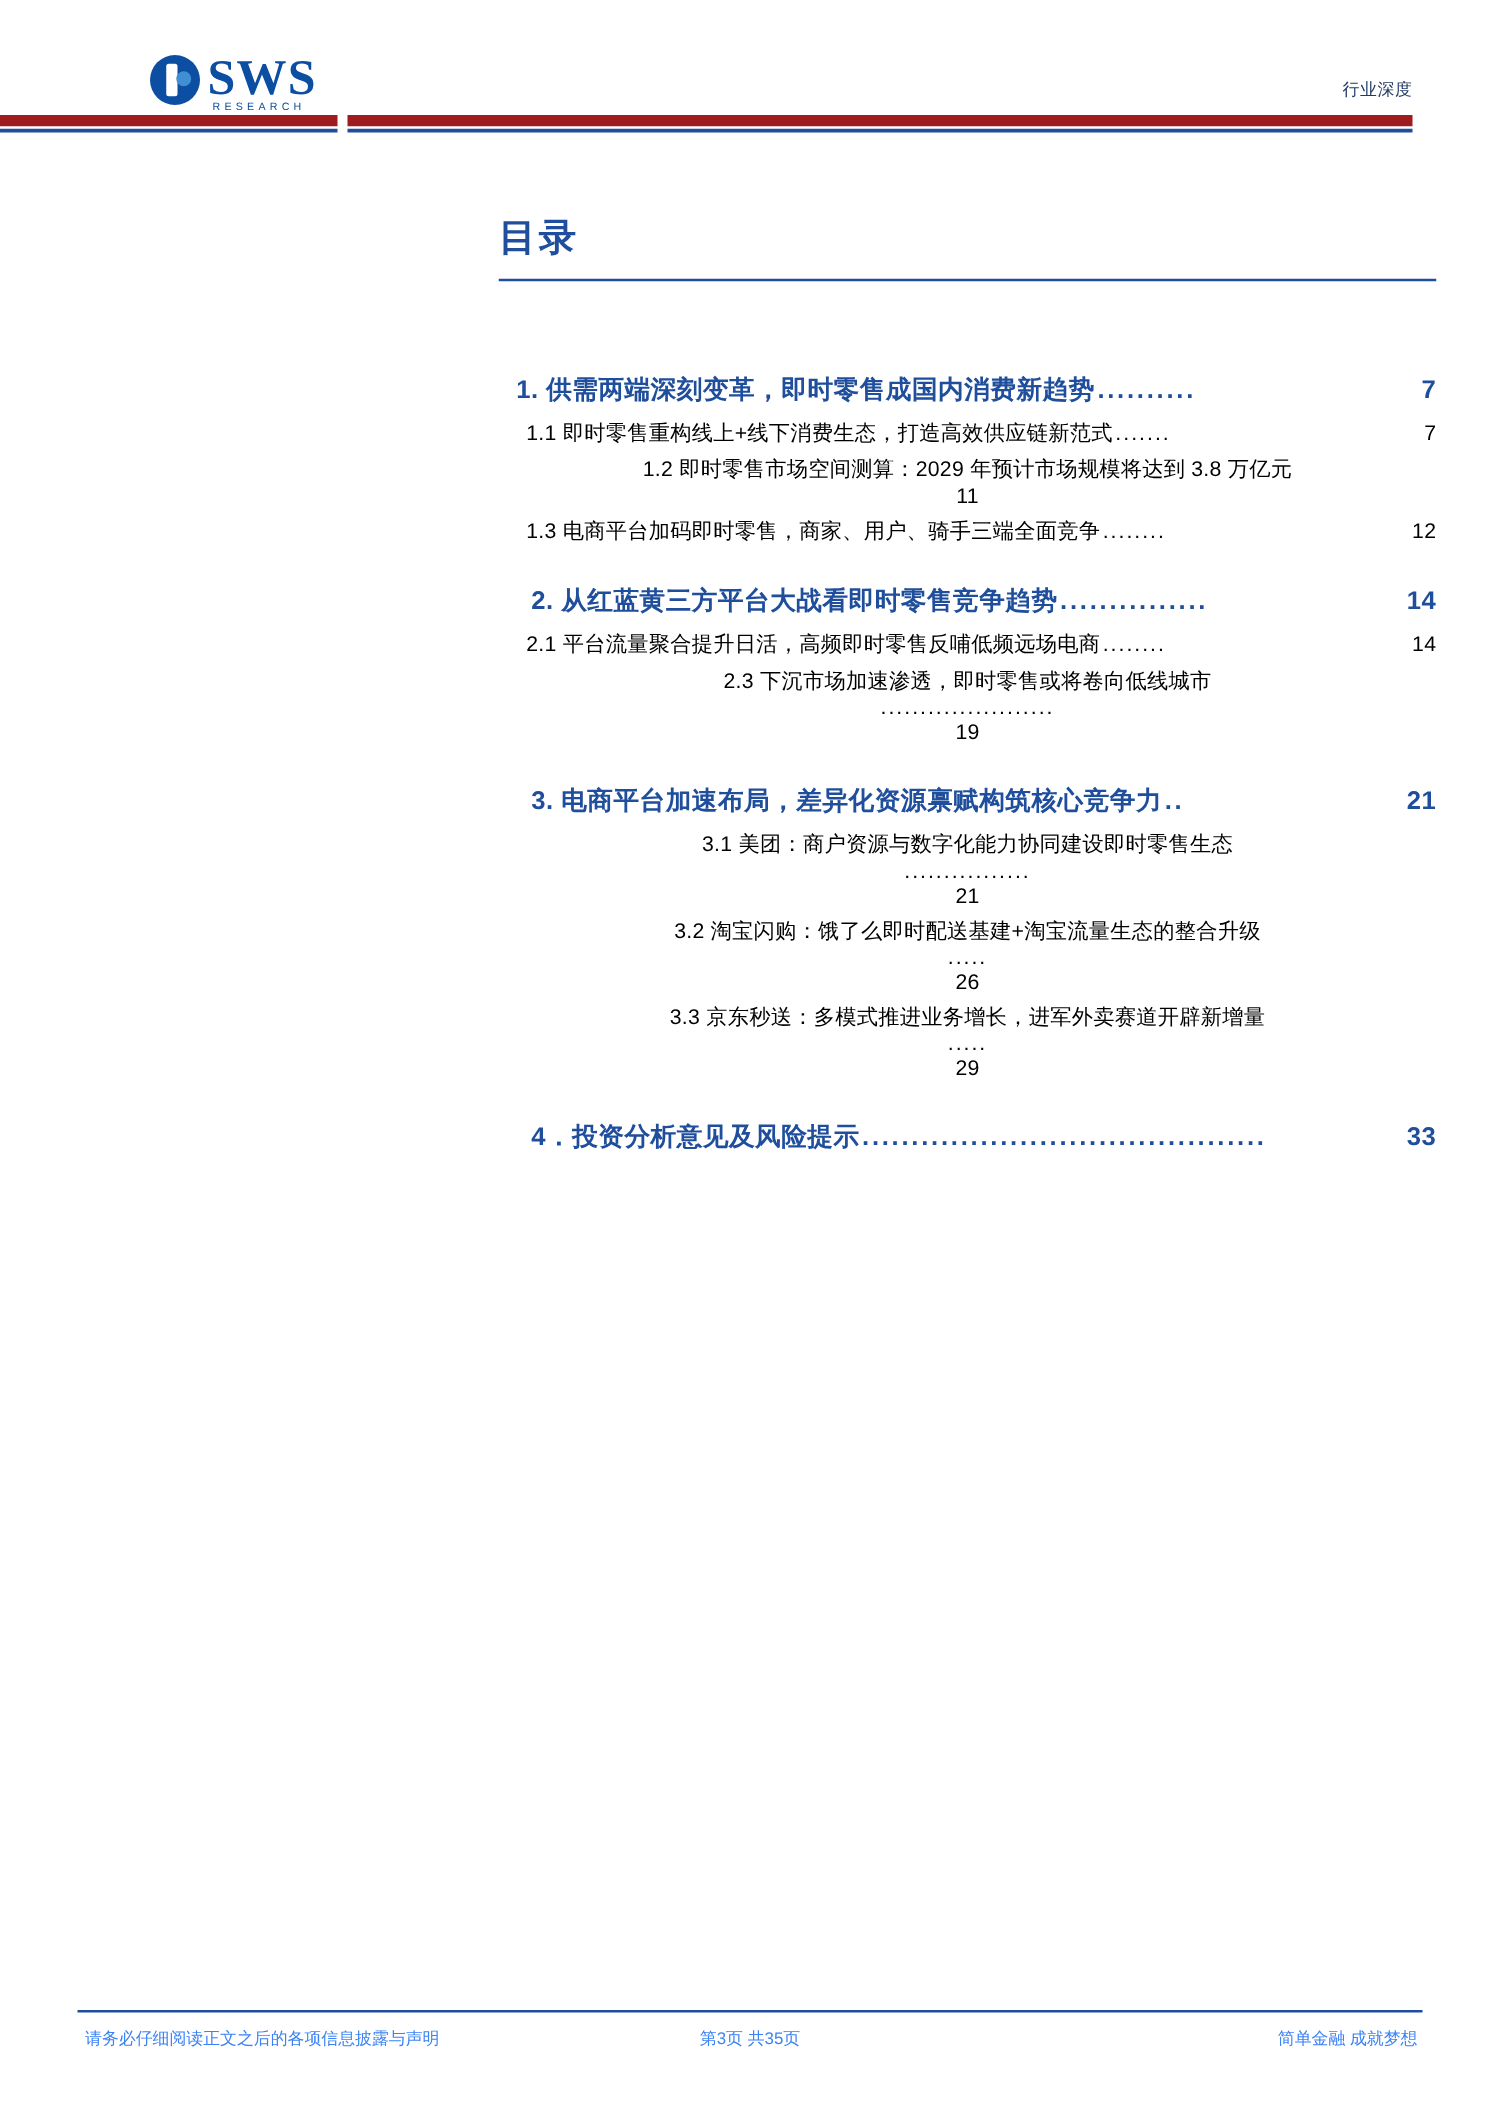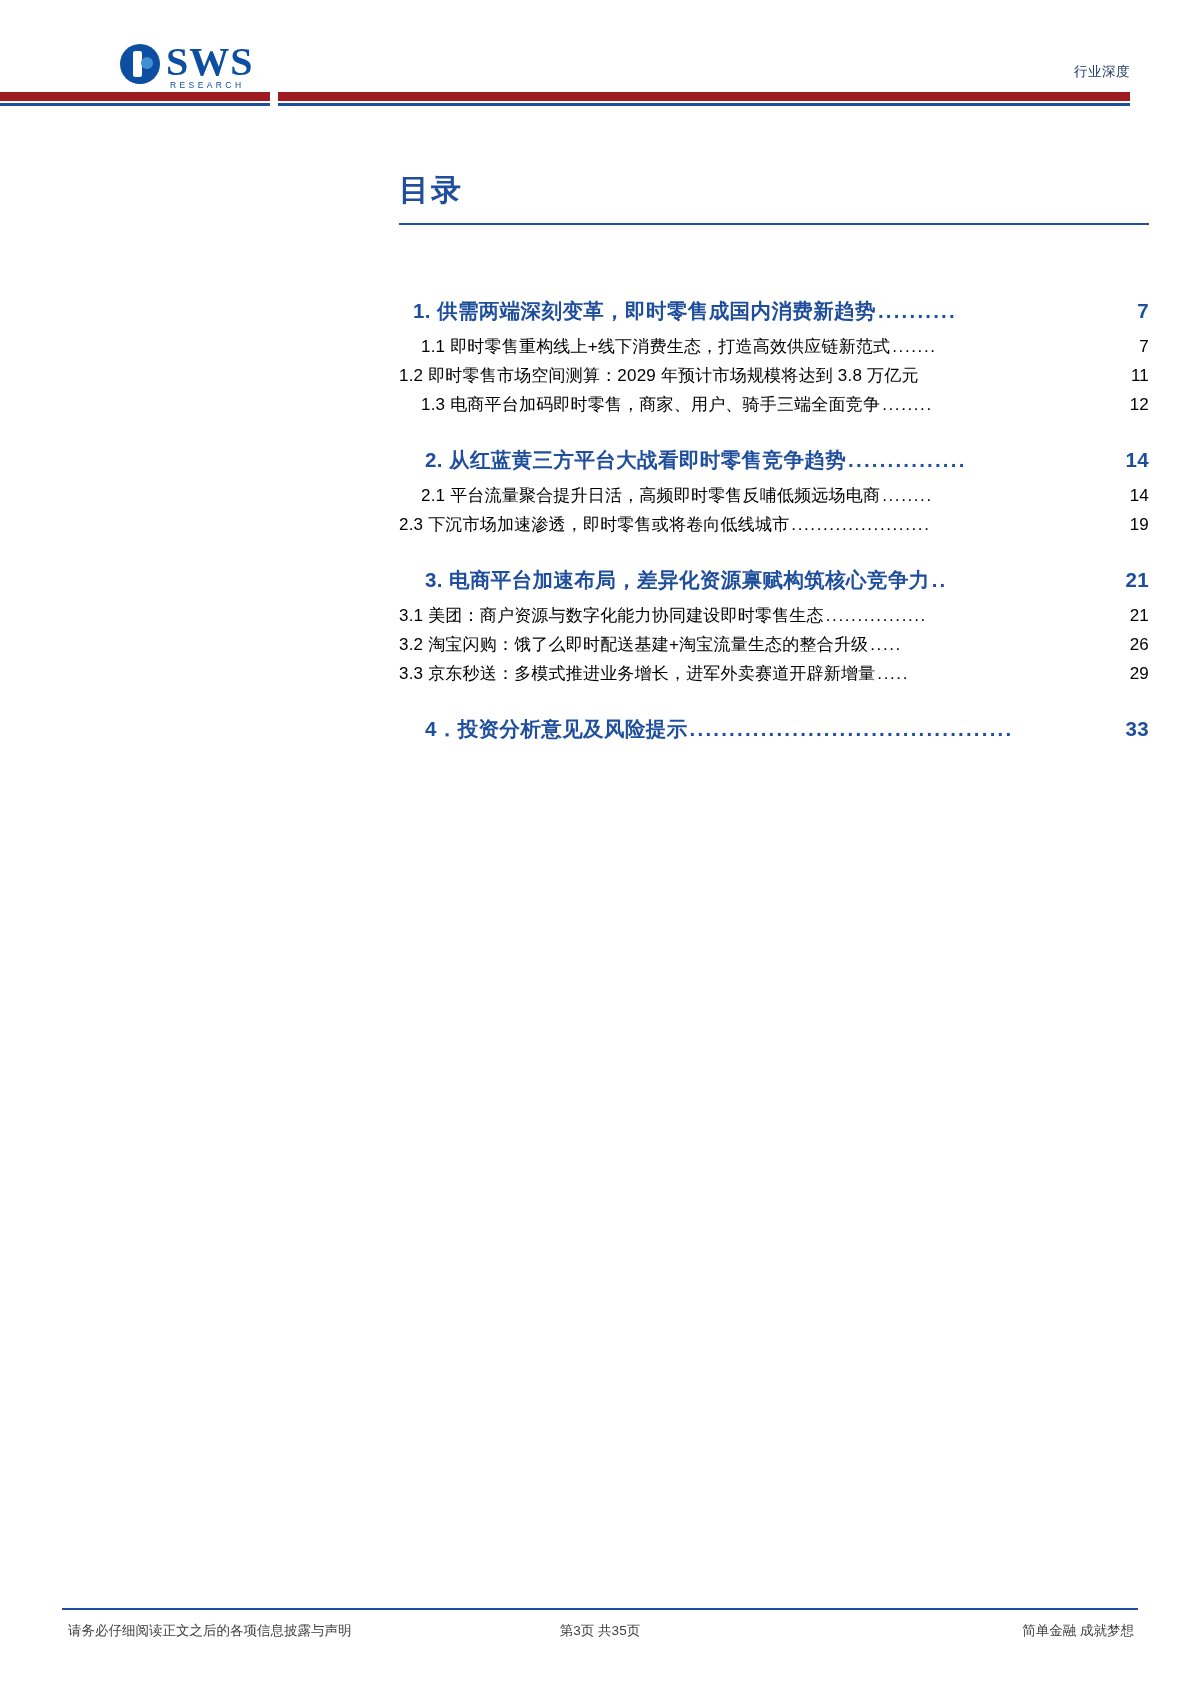--- a/index.html
+++ b/index.html
@@ -187,41 +187,41 @@
   .toc-h2 .dots {
     flex: 1 1 auto;
     overflow: hidden;
     white-space: nowrap;
     letter-spacing: 1.6px;
     margin: 0 2px;
   }
   .toc-h2 .pg { white-space: nowrap; }
 
   .indent-1 { padding-left: 22px; }
-  .indent-0 { padding-left: 0px; }
+  .indent-0 { padding-left: 0px; flex-direction: column; }
   .indent-h1 { padding-left: 14px; }
   .indent-h1b { padding-left: 26px; }
 
   
   .footer-rule {
     position: absolute;
     left: 62px;
     top: 1608px;
     width: 1076px;
     height: 2px;
     background: #1f4e9c;
   }
   .footer {
     position: absolute;
     left: 62px;
     top: 1618px;
     width: 1076px;
     height: 30px;
     font-size: 13.5px;
-    color: #404040;
+    color: #3b82f6;
   }
   .footer-left {
     position: absolute;
     left: 6px;
     top: 4px;
   }
   .footer-center {
     position: absolute;
     left: 0;
     right: 0;

